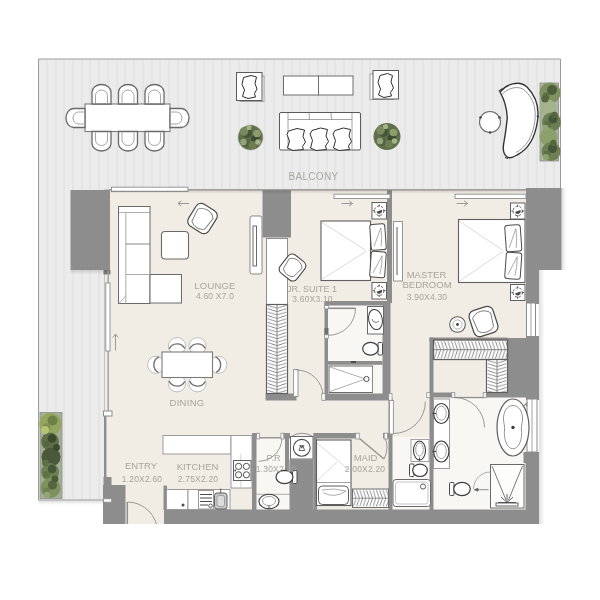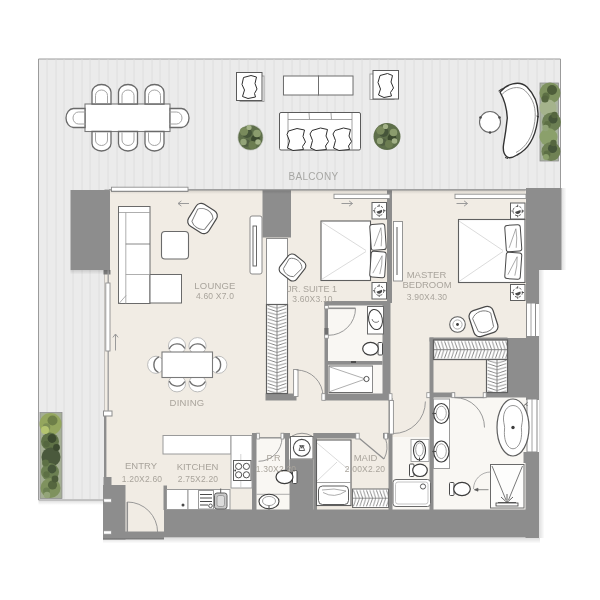--- a/index.html
+++ b/index.html
@@ -1,16 +1,16 @@
 <!DOCTYPE html>
 <html><head>
 <meta charset="utf-8">
 <style>
 html,body{margin:0;padding:0;background:#ffffff;}
-#plan{width:600px;height:600px;position:relative;font-family:"Liberation Sans",sans-serif;}
+#plan{width:600px;height:524px;position:relative;font-family:"Liberation Sans",sans-serif;}
 svg{display:block;}
 </style>
 </head>
 <body>
 <div id="plan">
 <svg width="600" height="600" viewBox="0 0 600 600">
 <defs>
 <pattern id="chevV1" x="267" y="305" width="20" height="3.4" patternUnits="userSpaceOnUse">
   <path d="M9.7,3.1 L0.6,0.3 M10.3,3.1 L19.4,0.3" stroke="#4a4a4a" stroke-width="0.65" fill="none"></path>
 </pattern>

